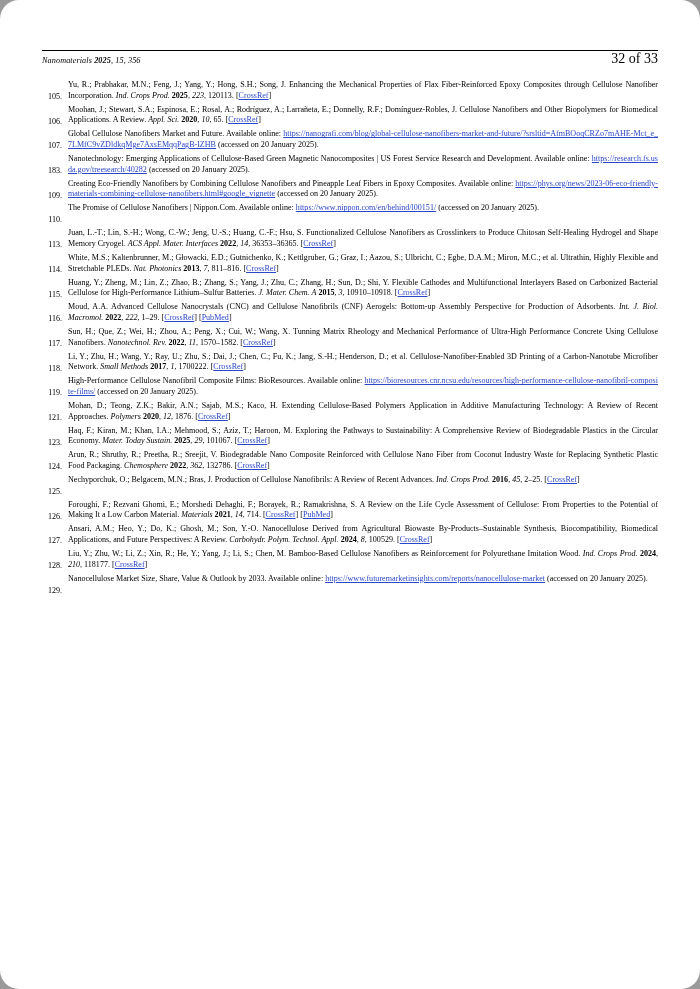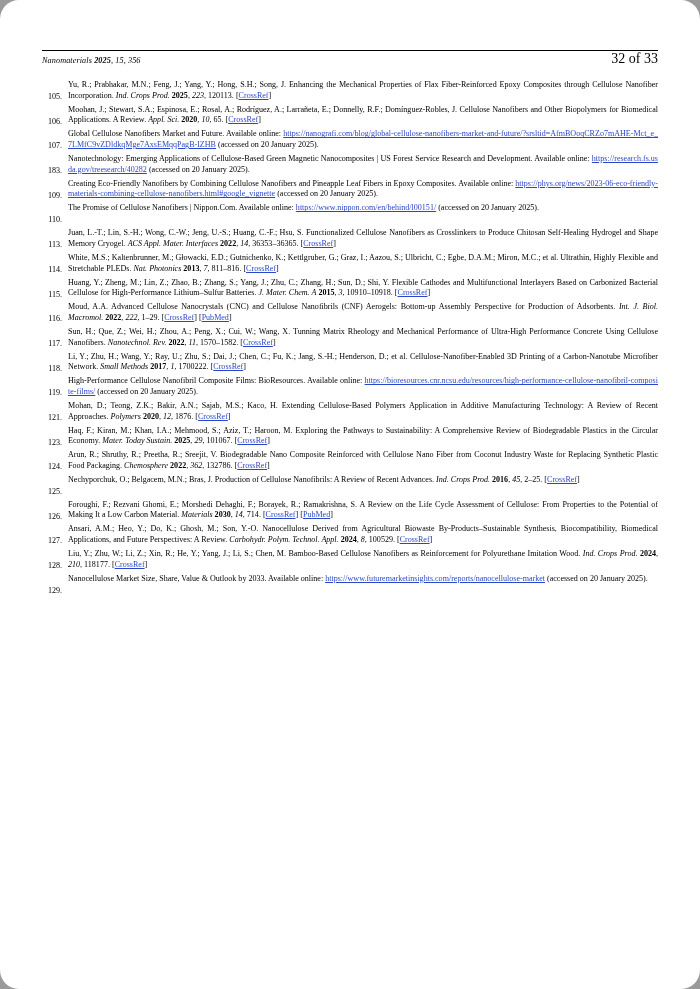--- a/index.html
+++ b/index.html
@@ -160,21 +160,21 @@
       <div class="ref">
         <div class="ref-num">124.</div>
         <div class="ref-body">Arun, R.; Shruthy, R.; Preetha, R.; Sreejit, V. Biodegradable Nano Composite Reinforced with Cellulose Nano Fiber from Coconut Industry Waste for Replacing Synthetic Plastic Food Packaging. <i>Chemosphere</i> <b>2022</b>, <i>362</i>, 132786. [<span class="xref">CrossRef</span>]</div>
       </div>
       <div class="ref">
         <div class="ref-num">125.</div>
         <div class="ref-body">Nechyporchuk, O.; Belgacem, M.N.; Bras, J. Production of Cellulose Nanofibrils: A Review of Recent Advances. <i>Ind. Crops Prod.</i> <b>2016</b>, <i>45</i>, 2–25. [<span class="xref">CrossRef</span>]</div>
       </div>
       <div class="ref">
         <div class="ref-num">126.</div>
-        <div class="ref-body">Foroughi, F.; Rezvani Ghomi, E.; Morshedi Dehaghi, F.; Borayek, R.; Ramakrishna, S. A Review on the Life Cycle Assessment of Cellulose: From Properties to the Potential of Making It a Low Carbon Material. <i>Materials</i> <b>2030</b>, <i>14</i>, 714. [<span class="xref">CrossRef</span>] [<span class="xref">PubMed</span>]</div>
+        <div class="ref-body">Foroughi, F.; Rezvani Ghomi, E.; Morshedi Dehaghi, F.; Borayek, R.; Ramakrishna, S. A Review on the Life Cycle Assessment of Cellulose: From Properties to the Potential of Making It a Low Carbon Material. <i>Materials</i> <b>2021</b>, <i>14</i>, 714. [<span class="xref">CrossRef</span>] [<span class="xref">PubMed</span>]</div>
       </div>
       <div class="ref">
         <div class="ref-num">127.</div>
         <div class="ref-body">Ansari, A.M.; Heo, Y.; Do, K.; Ghosh, M.; Son, Y.-O. Nanocellulose Derived from Agricultural Biowaste By-Products–Sustainable Synthesis, Biocompatibility, Biomedical Applications, and Future Perspectives: A Review. <i>Carbohydr. Polym. Technol. Appl.</i> <b>2024</b>, <i>8</i>, 100529. [<span class="xref">CrossRef</span>]</div>
       </div>
       <div class="ref">
         <div class="ref-num">128.</div>
         <div class="ref-body">Liu, Y.; Zhu, W.; Li, Z.; Xin, R.; He, Y.; Yang, J.; Li, S.; Chen, M. Bamboo-Based Cellulose Nanofibers as Reinforcement for Polyurethane Imitation Wood. <i>Ind. Crops Prod.</i> <b>2024</b>, <i>210</i>, 118177. [<span class="xref">CrossRef</span>]</div>
       </div>
       <div class="ref">

